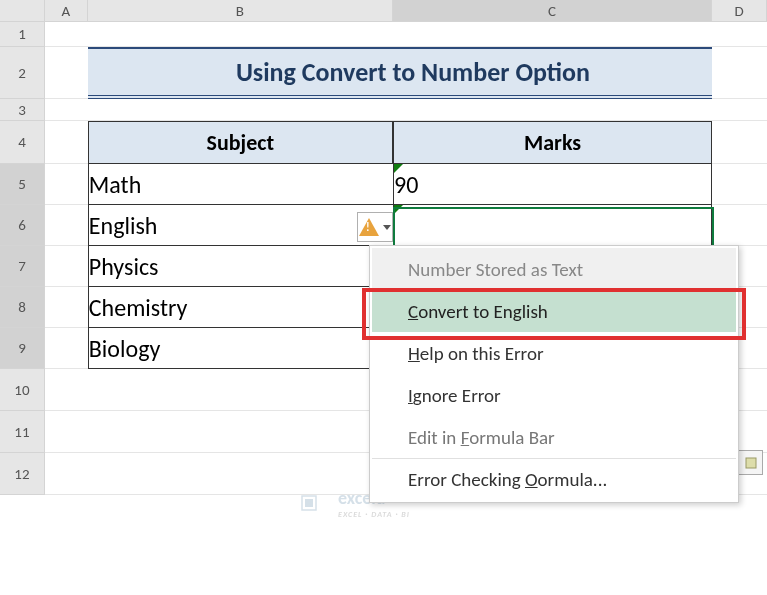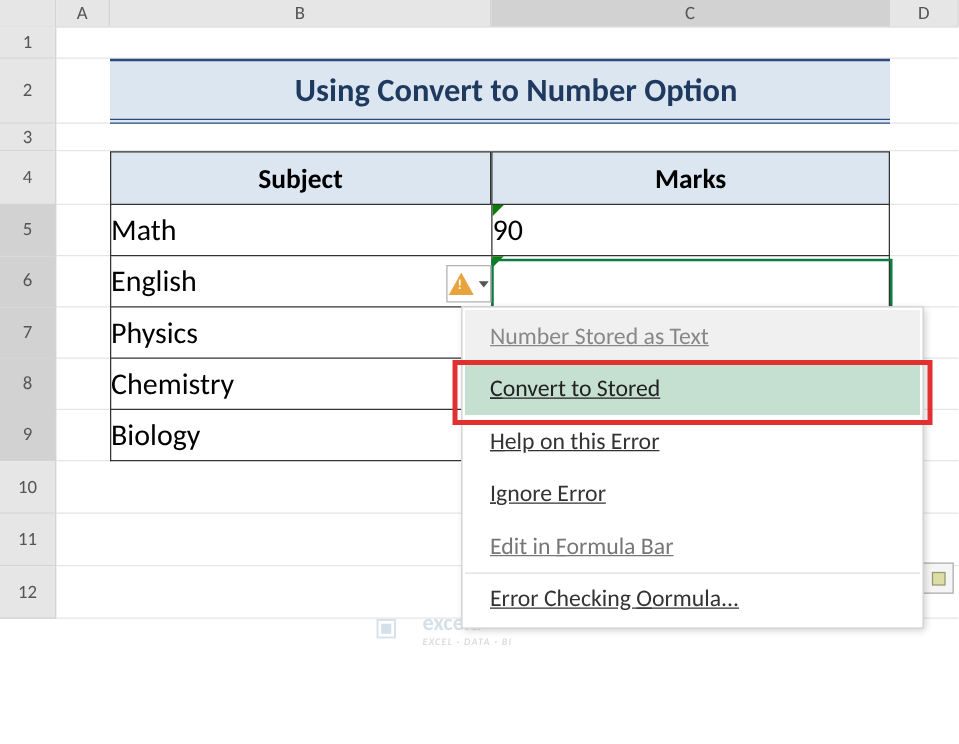--- a/index.html
+++ b/index.html
@@ -117,22 +117,22 @@
       margin-left: 2px;
     }
     
     
     .ctx-menu {
       position: absolute; left: 369px; top: 245px; width: 370px;
       background: #fff; border: 1px solid #ccc; box-shadow: 2px 2px 6px rgba(0,0,0,0.2);
       z-index: 30; padding: 2px;
     }
     .ctx-item {
-      height: 42px; display: flex; align-items: center; padding-left: 20px;
-      font-size: 19px; color: #777; position: relative; text-decoration: underline;
+      height: 42px; display: flex; align-items: center; padding-left: 36px;
+      font-size: 19px; color: #777; position: relative;
     }
     .ctx-item.header { color: #888; background: #f0f0f0; cursor: default; }
     .ctx-item.active { color: #333; cursor: pointer; }
     .ctx-item.hover { background: #c5e0d0; color: #222; }
     .ctx-item .u { text-decoration: underline; }
     .red-box {
       position: absolute; left: 362px; top: 288px; width: 384px; height: 52px;
       border: 4px solid #e03030; z-index: 35; pointer-events: none;
     }
     
@@ -264,21 +264,21 @@
 </div>
 
 <div class="error-icon-wrap">
   <div class="warn-tri"></div>
   <div class="dd-arrow"></div>
 </div>
 
 <div class="ctx-menu">
   <div class="ctx-item header">Number Stored as Text</div>
   <div class="ctx-item active hover">
-    <span><span class="u">C</span><span>onvert to Stored</span></span>
+    <span><span class="u">C</span><span>onvert to English</span></span>
   </div>
   <div class="ctx-item active">
     <span><span class="u">H</span><span>elp on this Error</span></span>
   </div>
   <div class="ctx-item active">
     <span><span class="u">I</span><span>gnore Error</span></span>
   </div>
   <div class="ctx-item">
     <span><span>Edit in </span><span class="u">F</span><span>ormula Bar</span></span>
   </div>

